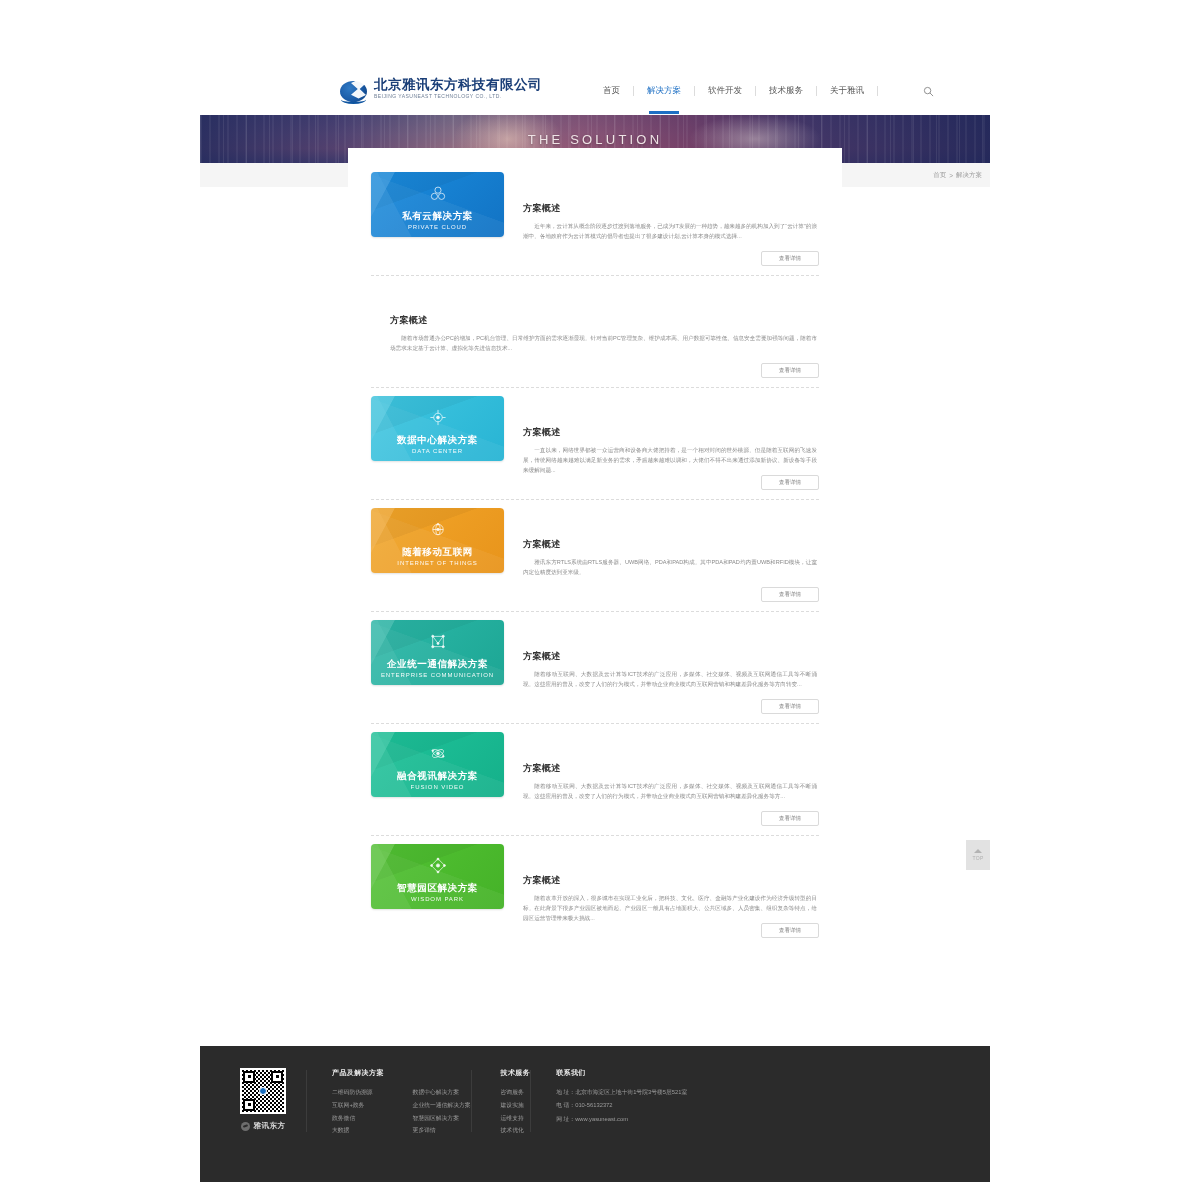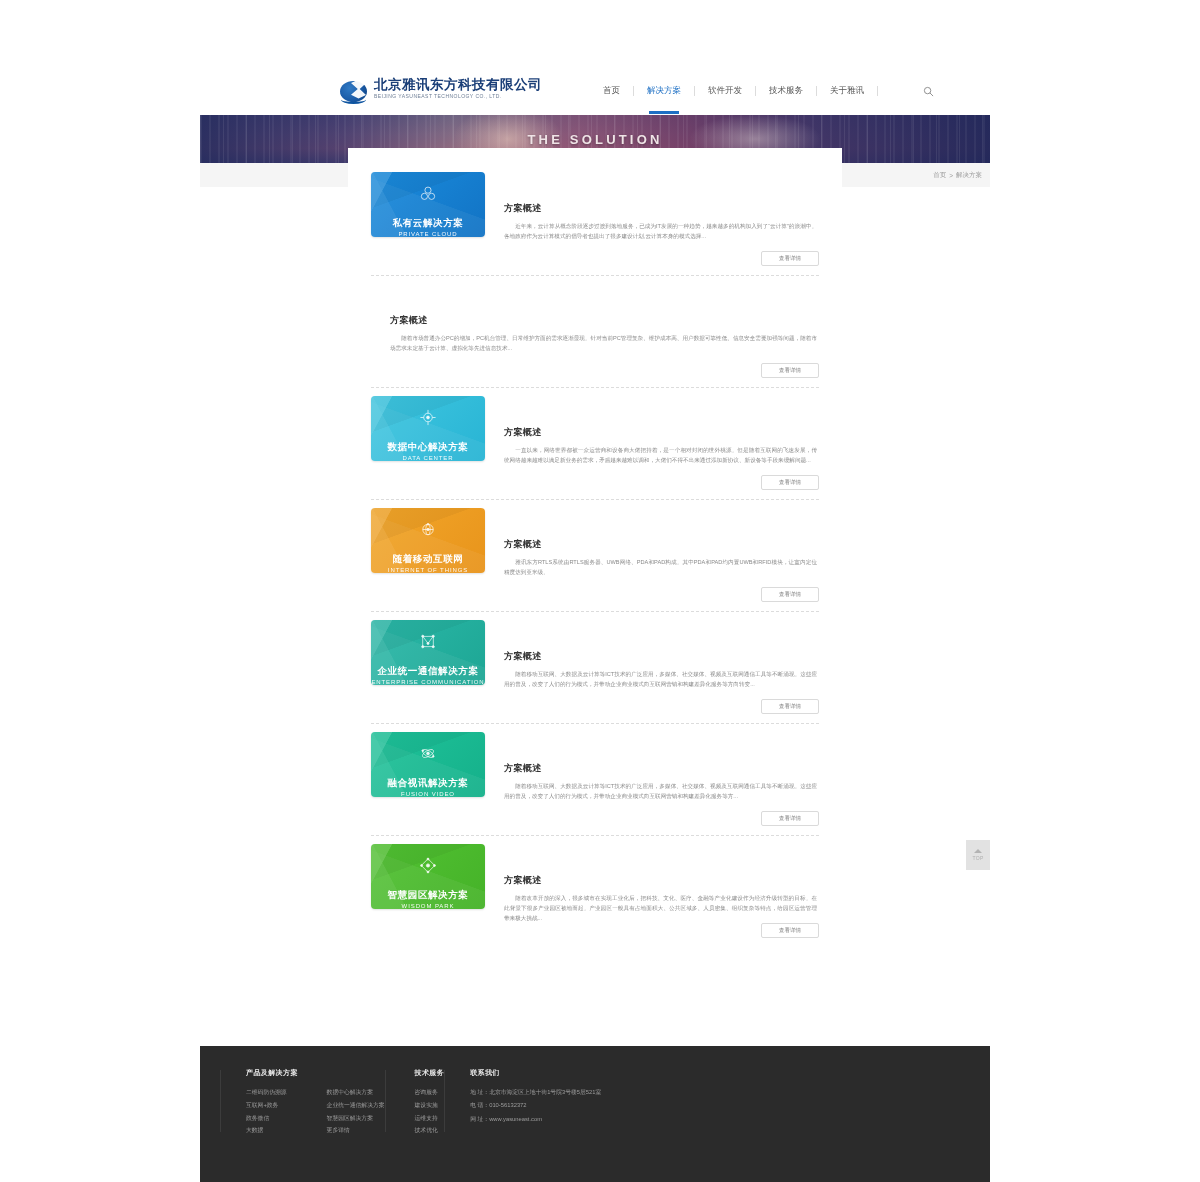--- a/index.html
+++ b/index.html
@@ -73,21 +73,21 @@
       repeating-linear-gradient(90deg, rgba(255,255,255,.07) 0 2px, rgba(0,0,0,0) 2px 9px),
       repeating-linear-gradient(90deg, rgba(255,255,255,.11) 0 1px, rgba(0,0,0,0) 1px 23px);
     opacity:.75;
   }
   .banner .glow1 { position:absolute; left:32%; top:-20%; width:110px; height:140%;
     background:radial-gradient(ellipse at center, rgba(255,225,200,.5), rgba(255,255,255,0) 70%); }
   .banner .glow2 { position:absolute; left:62%; top:0; width:130px; height:100%;
     background:radial-gradient(ellipse at center, rgba(255,245,235,.38), rgba(255,255,255,0) 72%); }
   .banner-title {
     position:absolute; inset:0; display:flex; align-items:center; justify-content:center;
-    color:#efe3e6; font-size:13px; letter-spacing:3.2px; font-weight:700;
+    color:#efe3e6; font-size:13px; letter-spacing:3.2px; font-weight:400;
     text-shadow:0 1px 3px rgba(0,0,0,.35);
   }
 
   
   .crumb {
     position:absolute; right:0; top:96px; width:790px; height:24px;
     display:flex; align-items:center; justify-content:flex-end; padding-right:8px;
     font-size:6.5px; color:#9a9a9a; background:#f5f5f5;
   }
   .crumb a { color:#9a9a9a; text-decoration:none; }
@@ -100,23 +100,23 @@
   .panel {
     position:absolute; left:148px; top:81px; width:494px; background:#ffffff;
     padding:22px 23px 28px 23px;
   }
 
   .row { display:flex; align-items:flex-start; padding:8px 0 10px 0; position:relative; }
   .row + .row { border-top:1px dashed #dcdcdc; }
   .row:first-child { padding-top:2px; }
 
   .thumb {
-    width:114px; height:65px; border-radius:4px; flex:none; position:relative;
+    width:133px; height:65px; border-radius:4px; flex:none; position:relative;
     overflow:hidden; color:#fff; display:flex; flex-direction:column;
-    align-items:center; justify-content:flex-end; 
+    align-items:center; justify-content:flex-end; padding-bottom:7px;
     box-shadow:0 1px 2px rgba(0,0,0,.12);
   }
   .thumb .facets { position:absolute; inset:0; opacity:.26;
     background:
       linear-gradient(118deg, rgba(255,255,255,.55) 0 14%, rgba(255,255,255,0) 14.5% 100%),
       linear-gradient(62deg, rgba(255,255,255,.30) 0 24%, rgba(255,255,255,0) 24.5% 100%),
       linear-gradient(160deg, rgba(0,0,0,.16) 0 34%, rgba(0,0,0,0) 34.5% 100%),
       linear-gradient(20deg, rgba(255,255,255,.22) 0 55%, rgba(255,255,255,0) 55.5% 100%);
   }
   .thumb .tico { position:absolute; left:50%; top:12px; transform:translateX(-50%); width:19px; height:19px; opacity:.92; }
@@ -356,20 +356,39 @@
           <div class="body">
             <h3>方案概述</h3>
             <p>随着改革开放的深入，很多城市在实现工业化后，把科技、文化、医疗、金融等产业化建设作为经济升级转型的目标。在此背景下很多产业园区被地而起。产业园区一般具有占地面积大、公共区域多、人员密集、组织复杂等特点，给园区运营管理带来极大挑战...</p>
             <div class="more">查看详情</div>
           </div>
         </div>
       </div>
 
     <div class="footer">
       <div class="foot-inner">
+        <div class="qr-col">
+          <div class="qr">
+            <div class="qrgrid"></div>
+            <div class="fm tl">
+                <i></i>
+              </div>
+              <div class="fm tr">
+                <i></i>
+              </div>
+              <div class="fm bl">
+                <i></i>
+              </div>
+            <div class="ctr"></div>
+          </div>
+          <div class="qr-cap">
+            <span class="dot"></span>
+            <span>雅讯东方</span>
+          </div>
+        </div>
 
         <div class="fcol bordered">
           <div class="fhead">产品及解决方案</div>
           <div class="flist">
             <ul>
               <li>二维码防伪溯源</li>
               <li>互联网+政务</li>
               <li>政务微信</li>
               <li>大数据</li>
             </ul>

